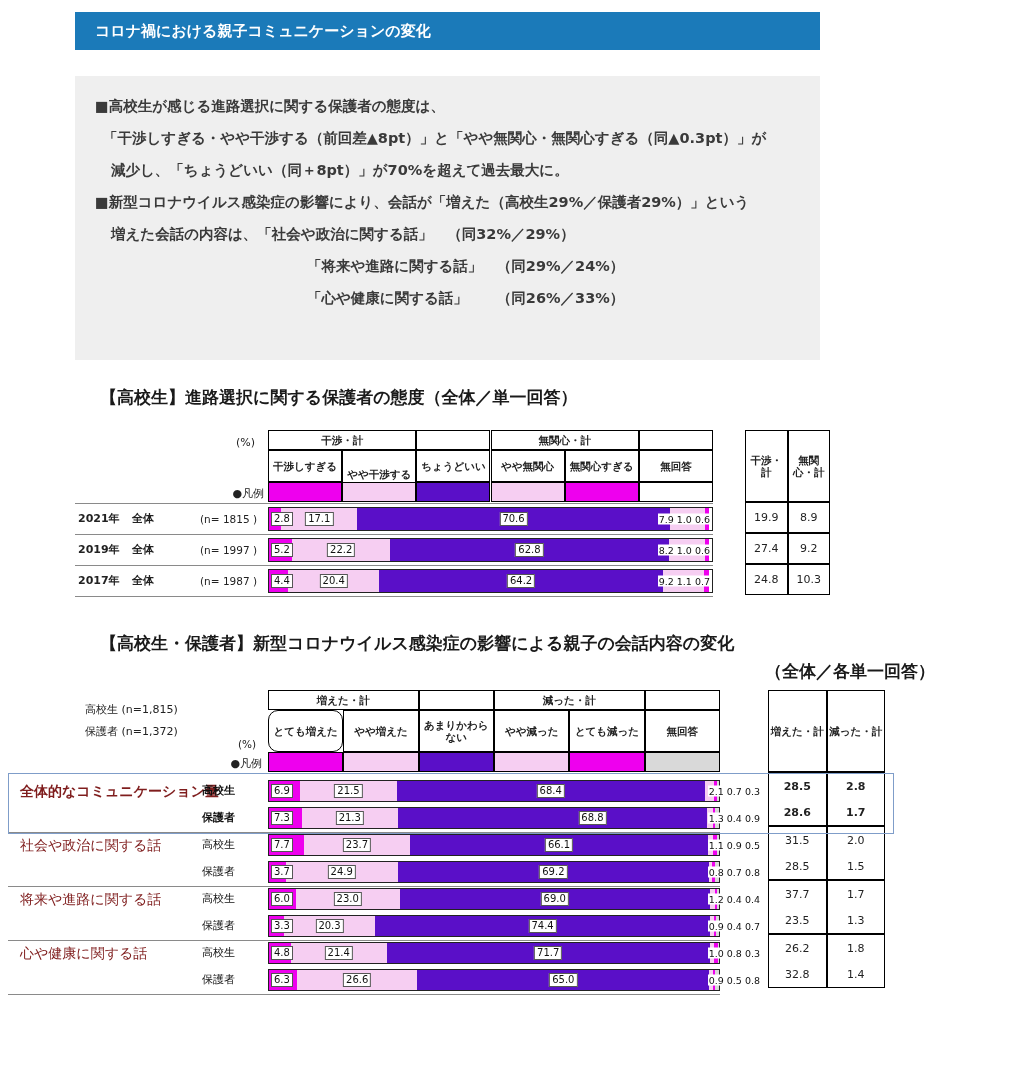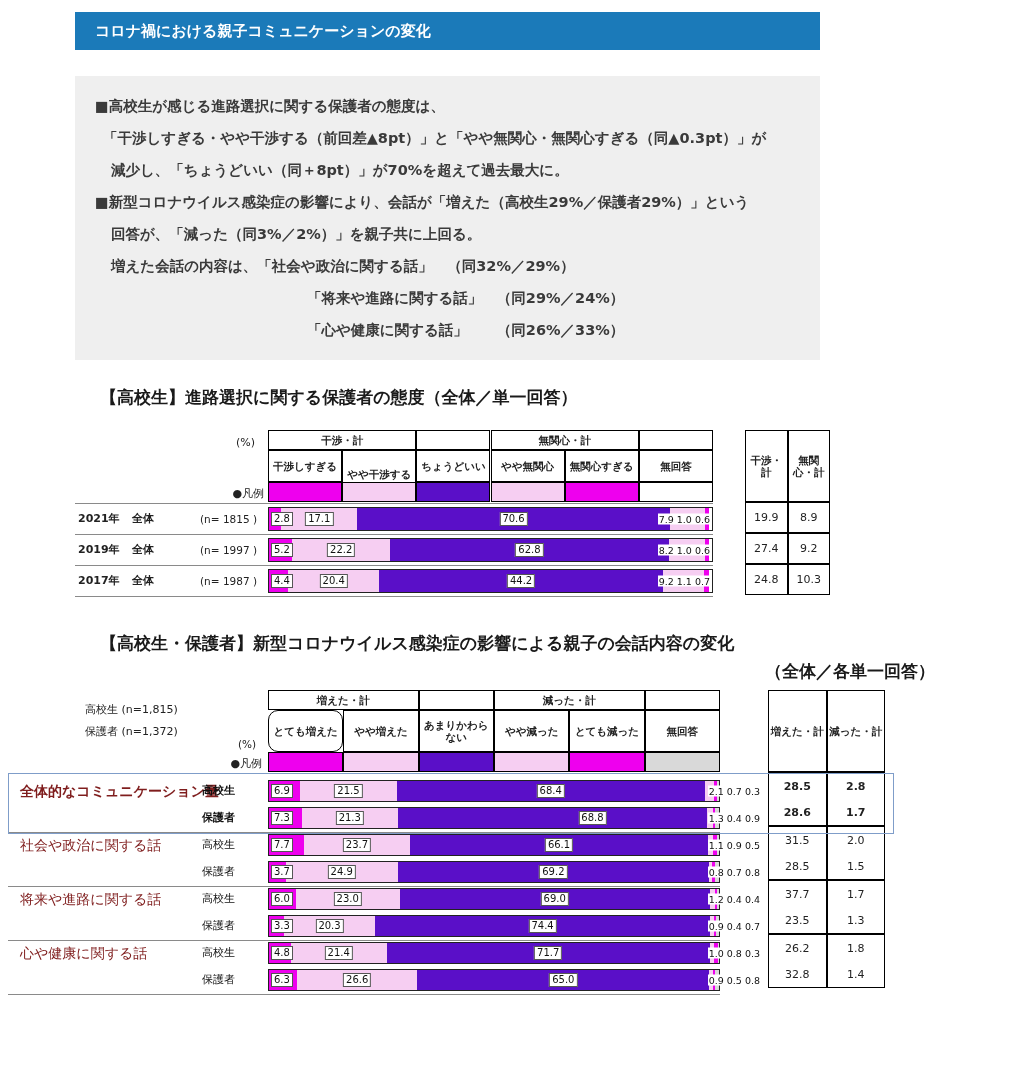--- a/index.html
+++ b/index.html
@@ -37,21 +37,20 @@
 <div id="canvas">
   <div class="abs banner">
     <span>コロナ禍における親子コミュニケーションの変化</span>
   </div>
 
   <div class="abs graybox" id="summary-box">
       <div class="sline" style="padding-left: 0px;">■高校生が感じる進路選択に関する保護者の態度は、</div>
       <div class="sline" style="padding-left: 8px;">「干渉しすぎる・やや干渉する（前回差▲8pt）」と「やや無関心・無関心すぎる（同▲0.3pt）」が</div>
       <div class="sline" style="padding-left: 16px;">減少し、「ちょうどいい（同＋8pt）」が70%を超えて過去最大に。</div>
       <div class="sline" style="padding-left: 0px;">■新型コロナウイルス感染症の影響により、会話が「増えた（高校生29%／保護者29%）」という</div>
-      <div class="sline" style="padding-left: 16px;">回答が、「減った（同3%／2%）」を親子共に上回る。</div>
       <div class="sline" style="padding-left: 16px;">増えた会話の内容は、「社会や政治に関する話」　（同32%／29%）</div>
       <div class="sline" style="padding-left: 212px;">「将来や進路に関する話」　（同29%／24%）</div>
       <div class="sline" style="padding-left: 212px;">「心や健康に関する話」　　（同26%／33%）</div>
     </div>
 
   <div class="abs ctitle" style="left:100px;top:386px;">【高校生】進路選択に関する保護者の態度（全体／単一回答）</div>
 
   <div id="chart1">
       <div class="cell" style="left: 268px; top: 430px; width: 148.333px; height: 20px;">干渉・計</div>
       <div class="cell" style="left: 490.5px; top: 430px; width: 148.333px; height: 20px;">無関心・計</div>
@@ -110,21 +109,21 @@
       <div class="sidetext" style="left: 200px; top: 569px; line-height: 24px; font-size: 10.5px;">(n= 1987 )</div>
       <div class="barbox" style="left: 268px; top: 569px; width: 445px; height: 24px;">
         <div class="seg" style="width: 4.4%; background: rgb(238, 0, 238);"></div>
         <div class="seg" style="width: 20.4%; background: rgb(246, 206, 242);"></div>
         <div class="seg" style="width: 64.2%; background: rgb(90, 15, 200);"></div>
         <div class="seg" style="width: 9.2%; background: rgb(246, 206, 242);"></div>
         <div class="seg" style="width: 1.1%; background: rgb(238, 0, 238);"></div>
         <div class="seg" style="width: 0.7%; background: rgb(255, 255, 255);"></div>
         <div class="chip first" style="left: 2px;">4.4</div>
         <div class="chip" style="left: 14.6%;">20.4</div>
-        <div class="chip" style="left: 56.9%;">44.2</div>
+        <div class="chip" style="left: 56.9%;">64.2</div>
         <div class="trail" style="right: 1px;">9.2 1.1 0.7</div>
       </div>
       <div class="cell" style="left: 745px; top: 430px; width: 42.5px; height: 72px; padding: 0px 2px; font-size: 10.5px;">干渉・計</div>
       <div class="cell" style="left: 787.5px; top: 430px; width: 42.5px; height: 72px; padding: 0px 2px; font-size: 10.5px;">無関心・計</div>
       <div class="vcell" style="left: 745px; top: 502px; width: 42.5px; height: 31px;">19.9</div>
       <div class="vcell" style="left: 787.5px; top: 502px; width: 42.5px; height: 31px;">8.9</div>
       <div class="vcell" style="left: 745px; top: 533px; width: 42.5px; height: 31px;">27.4</div>
       <div class="vcell" style="left: 787.5px; top: 533px; width: 42.5px; height: 31px;">9.2</div>
       <div class="vcell" style="left: 745px; top: 564px; width: 42.5px; height: 31px;">24.8</div>
       <div class="vcell" style="left: 787.5px; top: 564px; width: 42.5px; height: 31px;">10.3</div>

